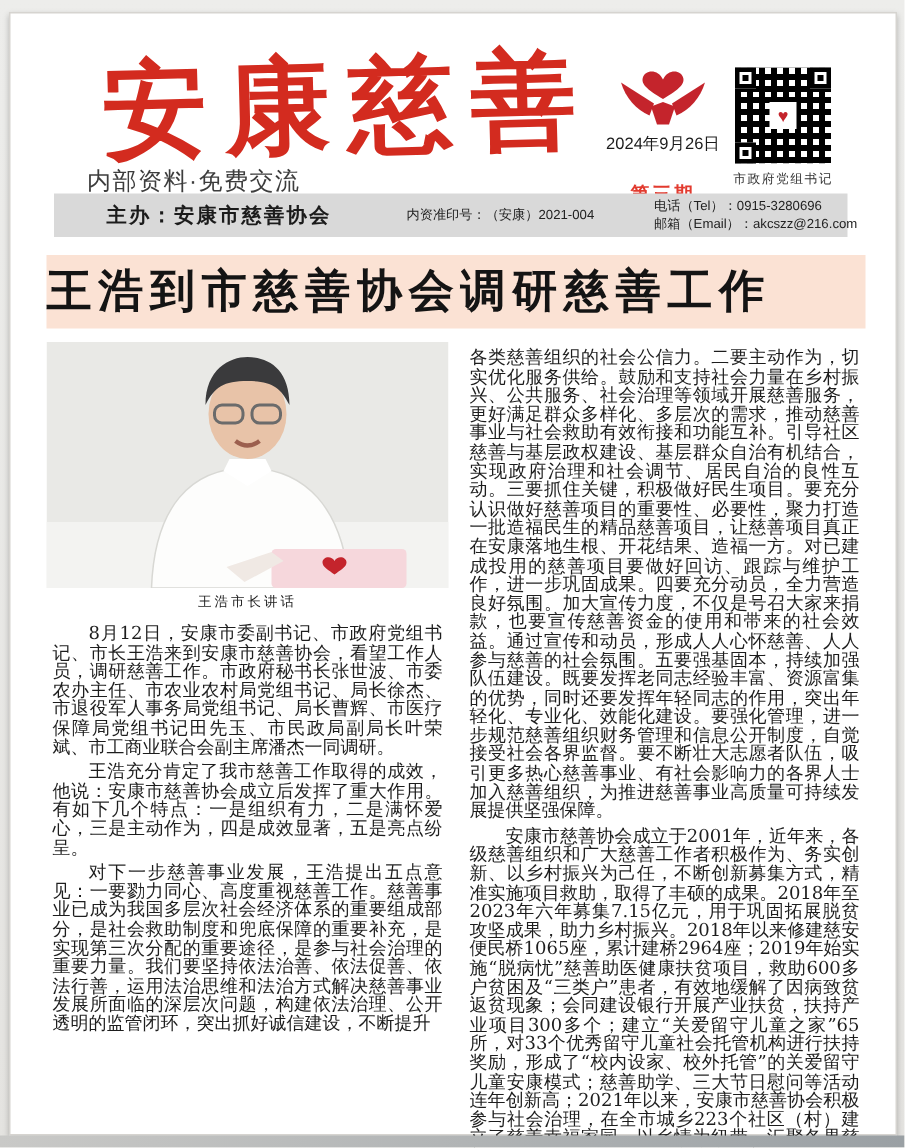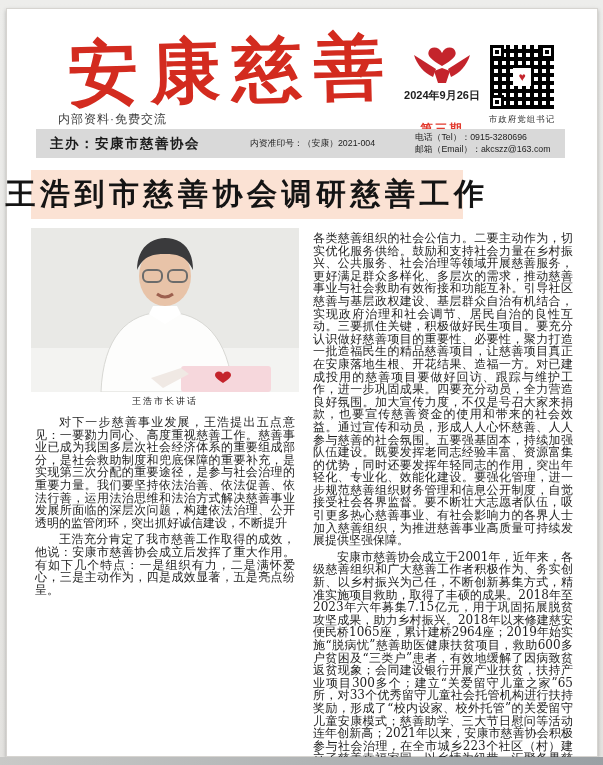--- a/index.html
+++ b/index.html
@@ -15,24 +15,24 @@
   .bottom-edge{position:absolute;left:0;top:757px;width:603px;height:8px;
     background:linear-gradient(90deg,#c9c9c7,#9aa0a4);}
   
   .masthead-title{
     position:absolute;left:45px;top:14px;width:360px;height:96px;
     display:flex;align-items:center;justify-content:center;
     font-family:"DejaVu Serif","Liberation Serif",serif;
     font-weight:bold;font-size:70px;letter-spacing:12px;
     color:#d32b1f;transform:rotate(-1.5deg);white-space:nowrap;
   }
-  .internal-note{position:absolute;left:51px;top:102px;font-size:12px;color:#3d3d3d;letter-spacing:1px;}
+  .internal-note{position:absolute;left:51px;top:102px;font-size:16px;color:#3d3d3d;letter-spacing:1px;}
   .logo-block{position:absolute;left:383px;top:30px;width:104px;text-align:center;}
   .logo-block svg{display:block;margin:0 auto;}
-  .mast-date{font-size:11px;font-weight:bold;color:#1c1c1c;margin-top:3px;white-space:nowrap;}
+  .mast-date{font-size:11px;font-weight:normal;color:#1c1c1c;margin-top:3px;white-space:nowrap;}
   .mast-issue{font-size:12.5px;font-weight:bold;color:#e23a2e;margin-top:18px;letter-spacing:2px;}
   .mast-issue-total{font-size:11px;font-weight:bold;color:#1c1c1c;margin-top:2px;white-space:nowrap;}
   .qr-block{position:absolute;left:479px;top:34px;width:72px;text-align:center;}
   .qr{
     width:64px;height:64px;margin:0 auto;position:relative;border:2px solid #fff;
     background:
       repeating-linear-gradient(0deg,#000 0 4px,transparent 4px 8px),
       repeating-linear-gradient(90deg,#000 0 4px,#fff 4px 8px);
   }
   .qr .finder{position:absolute;width:14px;height:14px;background:#fff;border:3px solid #000;box-sizing:border-box;}
@@ -41,26 +41,26 @@
   .qr .heart-chip{
     position:absolute;left:23px;top:23px;width:18px;height:18px;background:#fff;
     display:flex;align-items:center;justify-content:center;color:#c4242c;font-size:12px;
   }
   .qr-caption{font-size:8.5px;color:#333;margin-top:3px;letter-spacing:1px;white-space:nowrap;}
   
   .info-bar{
     position:absolute;left:29px;top:120px;width:529px;height:29px;background:#d9d9d9;
     display:flex;align-items:center;
   }
-  .organizer{font-size:13.5px;font-weight:bold;color:#1b1b1b;padding-left:14px;letter-spacing:1.5px;flex:0 0 200px;}
+  .organizer{font-size:13.5px;font-weight:bold;color:#1b1b1b;padding-left:35px;letter-spacing:1.5px;flex:0 0 200px;}
   .info-col{font-size:8.8px;color:#222;line-height:11.5px;flex:0 0 165px;white-space:nowrap;}
   
   .headline-band{
-    position:absolute;left:24px;top:161px;width:432px;height:49px;background:#fbe2d4;
-    display:flex;align-items:center;justify-content:center;
+    position:absolute;left:24px;top:161px;width:546px;height:49px;background:#fbe2d4;
+    display:flex;align-items:center;justify-content:flex-start;
   }
   .headline{
     font-size:30px;font-weight:bold;color:#141414;letter-spacing:4.5px;white-space:nowrap;
     font-family:"Liberation Sans","DejaVu Sans",sans-serif;
   }
   
   .columns{position:absolute;left:24px;top:219px;width:546px;display:flex;gap:10px;}
   .col{width:268px;}
   .photo-fig{margin:0 0 2px 0;}
   .photo-fig svg{display:block;}
@@ -109,21 +109,21 @@
     <div class="qr-caption">市政府党组书记</div>
   </div>
 
   <div class="info-bar">
     <div class="organizer">主办：安康市慈善协会</div>
     <div class="info-col">
       <div>内资准印号：（安康）2021-004</div>
     </div>
     <div class="info-col">
       <div>电话（Tel）：0915-3280696</div>
-      <div>邮箱（Email）：akcszz@163.com</div>
+      <div>邮箱（Email）：akcszz@216.com</div>
     </div>
   </div>
 
   <div class="headline-band">
     <div class="headline">王浩到市慈善协会调研慈善工作</div>
   </div>
 
   <div class="columns">
     <div class="col">
       <figure class="photo-fig">
@@ -137,22 +137,23 @@
           <rect x="112" y="42" width="19" height="12" rx="5" fill="none" stroke="#6b6b6b" stroke-width="2"></rect>
           <rect x="137" y="42" width="19" height="12" rx="5" fill="none" stroke="#6b6b6b" stroke-width="2"></rect>
           <path d="M126 66 Q134 72 142 66" stroke="#9c5f4e" stroke-width="3" fill="none"></path>
           <rect x="150" y="138" width="90" height="26" rx="3" fill="#f6d7dc"></rect>
           <path d="M192 146 c-2-4-8-3-8 1 c0 3 4 5 8 8 c4-3 8-5 8-8 c0-4-6-5-8-1 z" fill="#c4242c"></path>
           <path d="M120 150 l30 -10 l8 6 l-26 14 z" fill="#f0e9e4"></path>
         </svg>
       </figure>
       <figcaption class="photo-caption">王浩市长讲话</figcaption>
       <div>
+          <p class="para">8月12日，安康市委副书记、市政府党组书记、市长王浩来到安康市慈善协会，看望工作人员，调研慈善工作。市政府秘书长张世波、市委农办主任、市农业农村局党组书记、局长徐杰、市退役军人事务局党组书记、局长曹辉、市医疗保障局党组书记田先玉、市民政局副局长叶荣斌、市工商业联合会副主席潘杰一同调研。</p>
+          <p class="para">王浩充分肯定了我市慈善工作取得的成效，他说：安康市慈善协会成立后发挥了重大作用。有如下几个特点：一是组织有力，二是满怀爱心，三是主动作为，四是成效显著，五是亮点纷呈。</p>
           <p class="para">对下一步慈善事业发展，王浩提出五点意见：一要勠力同心、高度重视慈善工作。慈善事业已成为我国多层次社会经济体系的重要组成部分，是社会救助制度和兜底保障的重要补充，是实现第三次分配的重要途径，是参与社会治理的重要力量。我们要坚持依法治善、依法促善、依法行善，运用法治思维和法治方式解决慈善事业发展所面临的深层次问题，构建依法治理、公开透明的监管闭环，突出抓好诚信建设，不断提升</p>
-          <p class="para">王浩充分肯定了我市慈善工作取得的成效，他说：安康市慈善协会成立后发挥了重大作用。有如下几个特点：一是组织有力，二是满怀爱心，三是主动作为，四是成效显著，五是亮点纷呈。</p>
         </div>
     </div>
 
     <div class="col">
       <div>
           <p class="para no-indent">各类慈善组织的社会公信力。二要主动作为，切实优化服务供给。鼓励和支持社会力量在乡村振兴、公共服务、社会治理等领域开展慈善服务，更好满足群众多样化、多层次的需求，推动慈善事业与社会救助有效衔接和功能互补。引导社区慈善与基层政权建设、基层群众自治有机结合，实现政府治理和社会调节、居民自治的良性互动。三要抓住关键，积极做好民生项目。要充分认识做好慈善项目的重要性、必要性，聚力打造一批造福民生的精品慈善项目，让慈善项目真正在安康落地生根、开花结果、造福一方。对已建成投用的慈善项目要做好回访、跟踪与维护工作，进一步巩固成果。四要充分动员，全力营造良好氛围。加大宣传力度，不仅是号召大家来捐款，也要宣传慈善资金的使用和带来的社会效益。通过宣传和动员，形成人人心怀慈善、人人参与慈善的社会氛围。五要强基固本，持续加强队伍建设。既要发挥老同志经验丰富、资源富集的优势，同时还要发挥年轻同志的作用，突出年轻化、专业化、效能化建设。要强化管理，进一步规范慈善组织财务管理和信息公开制度，自觉接受社会各界监督。要不断壮大志愿者队伍，吸引更多热心慈善事业、有社会影响力的各界人士加入慈善组织，为推进慈善事业高质量可持续发展提供坚强保障。</p>
           <p class="para">安康市慈善协会成立于2001年，近年来，各级慈善组织和广大慈善工作者积极作为、务实创新、以乡村振兴为己任，不断创新募集方式，精准实施项目救助，取得了丰硕的成果。2018年至2023年六年募集7.15亿元，用于巩固拓展脱贫攻坚成果，助力乡村振兴。2018年以来修建慈安便民桥1065座，累计建桥2964座；2019年始实施“脱病忧”慈善助医健康扶贫项目，救助600多户贫困及“三类户”患者，有效地缓解了因病致贫返贫现象；会同建设银行开展产业扶贫，扶持产业项目300多个；建立“关爱留守儿童之家”65所，对33个优秀留守儿童社会托管机构进行扶持奖励，形成了“校内设家、校外托管”的关爱留守儿童安康模式；慈善助学、三大节日慰问等活动连年创新高；2021年以来，安康市慈善协会积极参与社会治理，在全市城乡223个社区（村）建立了慈善幸福家园，以乡情为纽带，汇聚各界慈善力量，帮扶弱势群众。安康市慈善协会连续获评陕西省第三、四届“三秦善星”组织奖，会长崔光华获中华慈善总会“全国基层慈善先进工作者”和第四届“三秦善星”慈善工作者奖。2023年，市慈善协会荣获安康市委市政府“巩固拓展脱贫攻坚成果同乡村振兴有效衔接先进集体”荣誉。</p>
         </div>
 
     </div>

